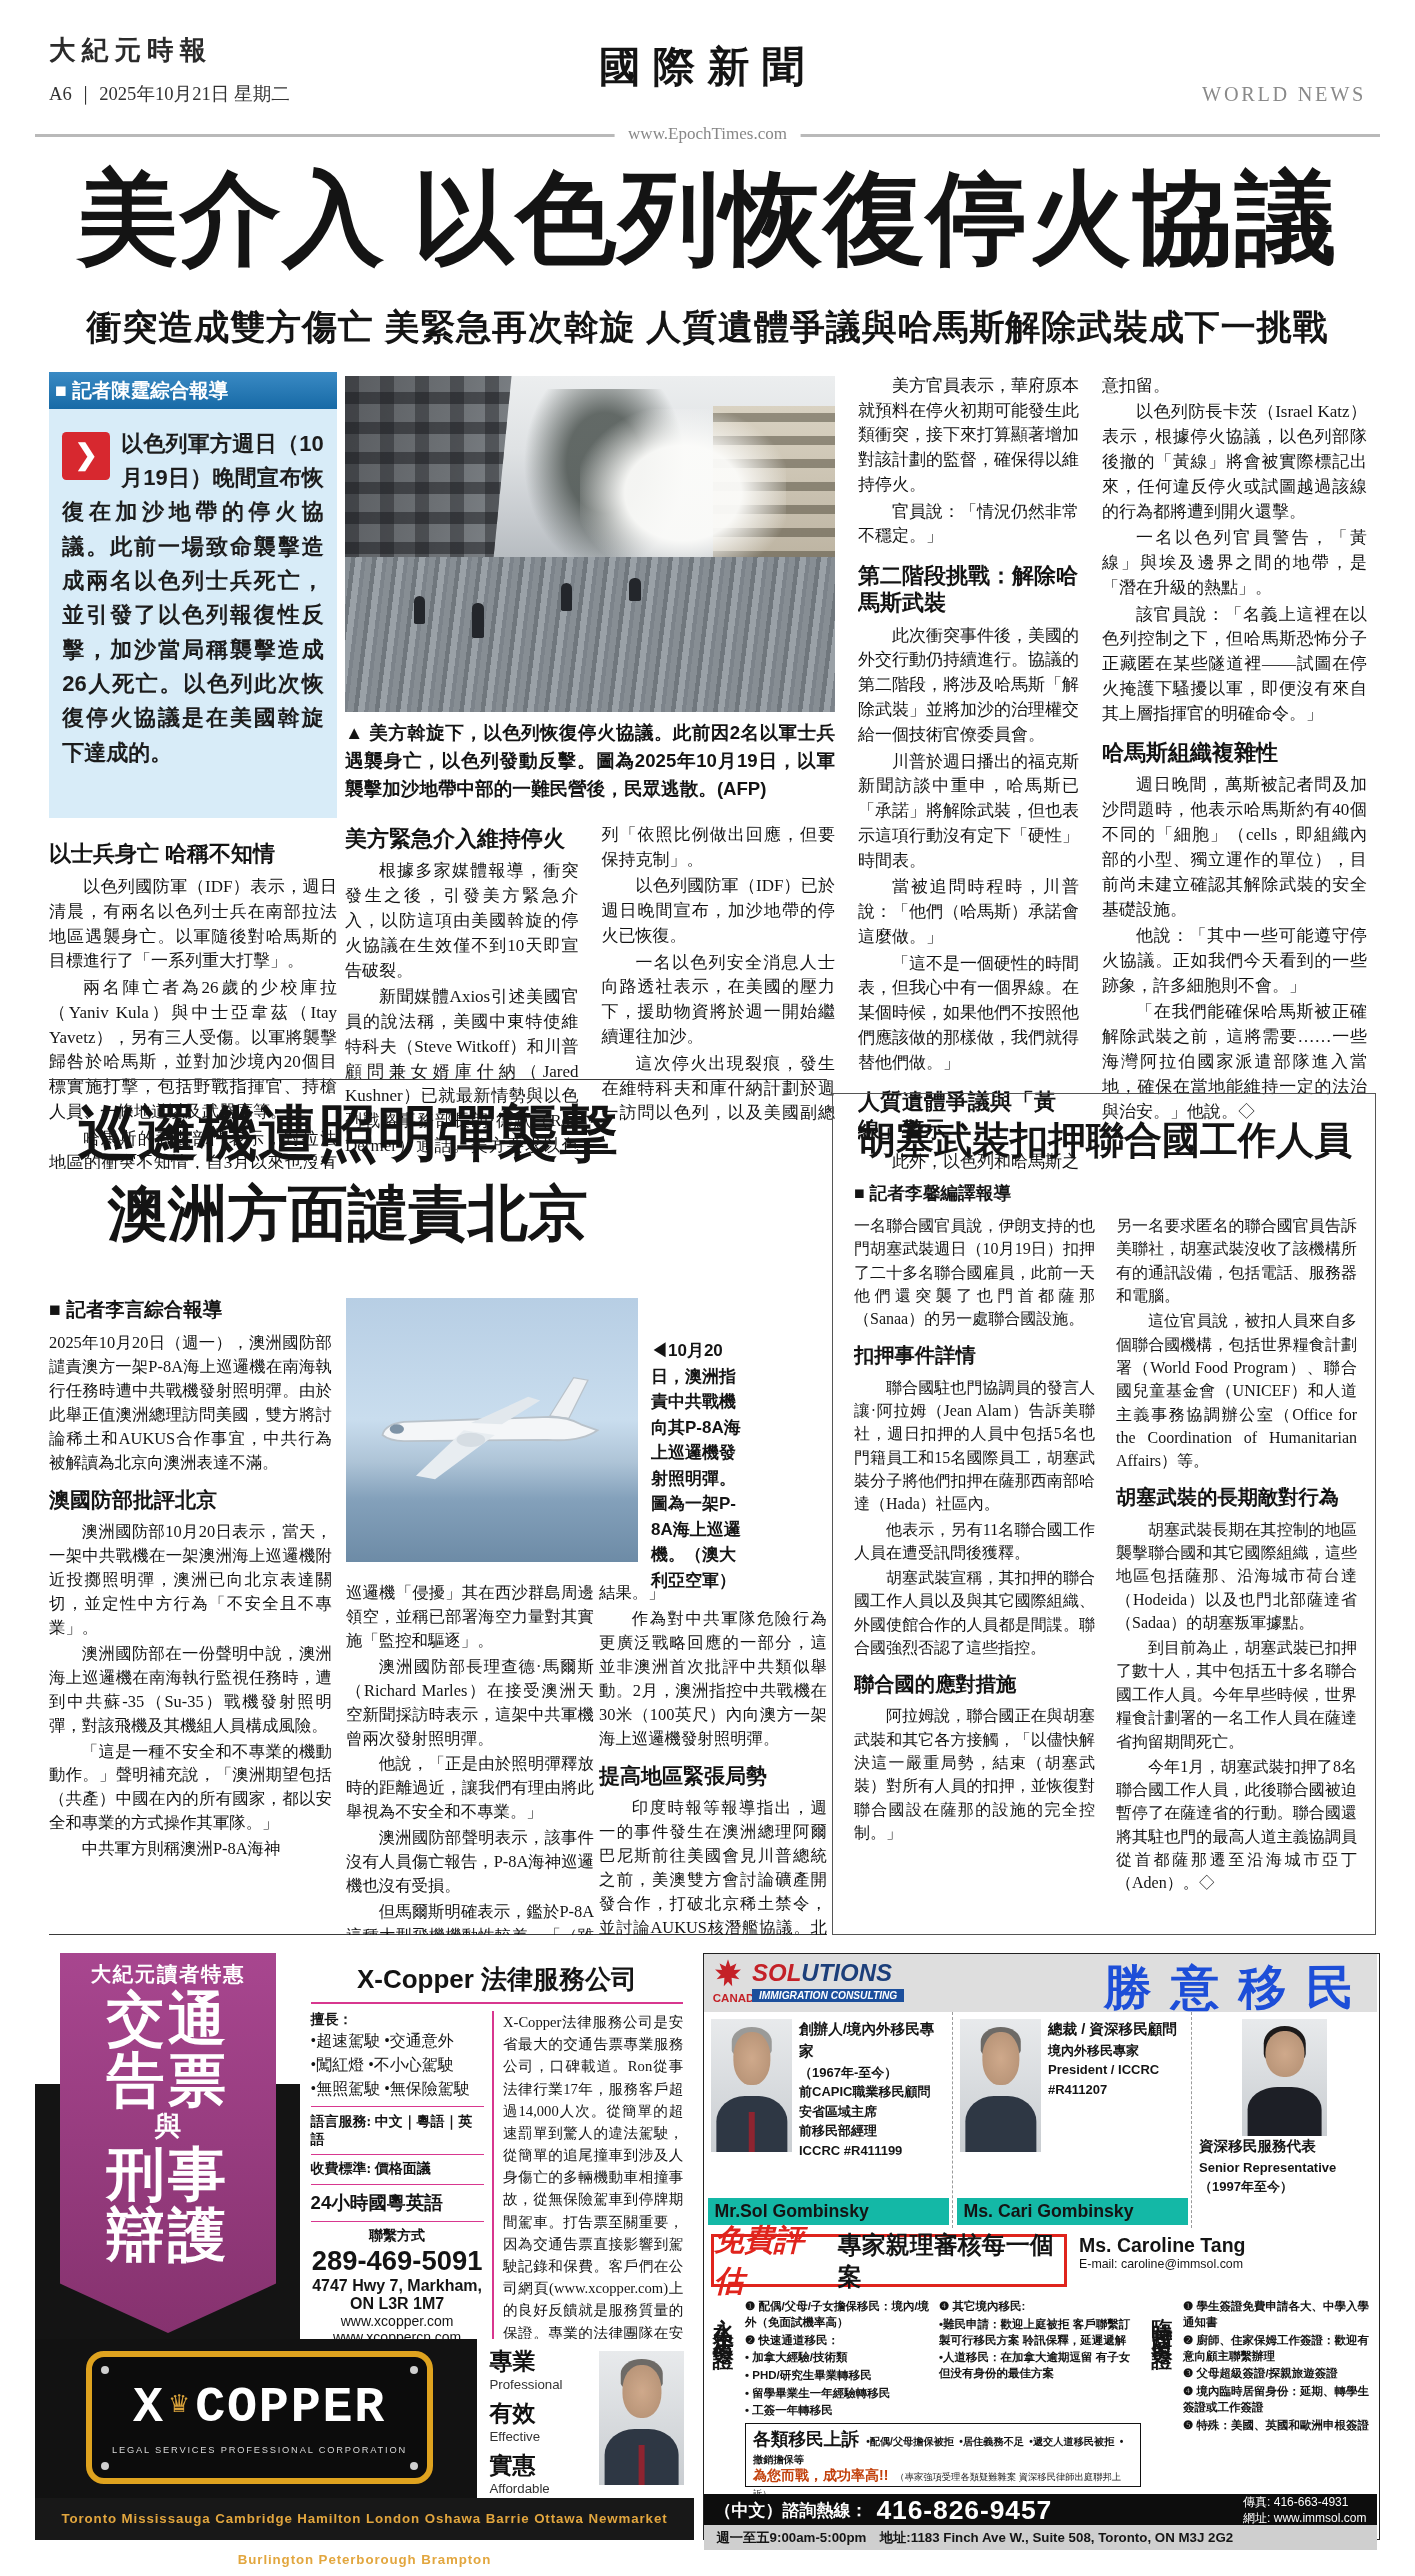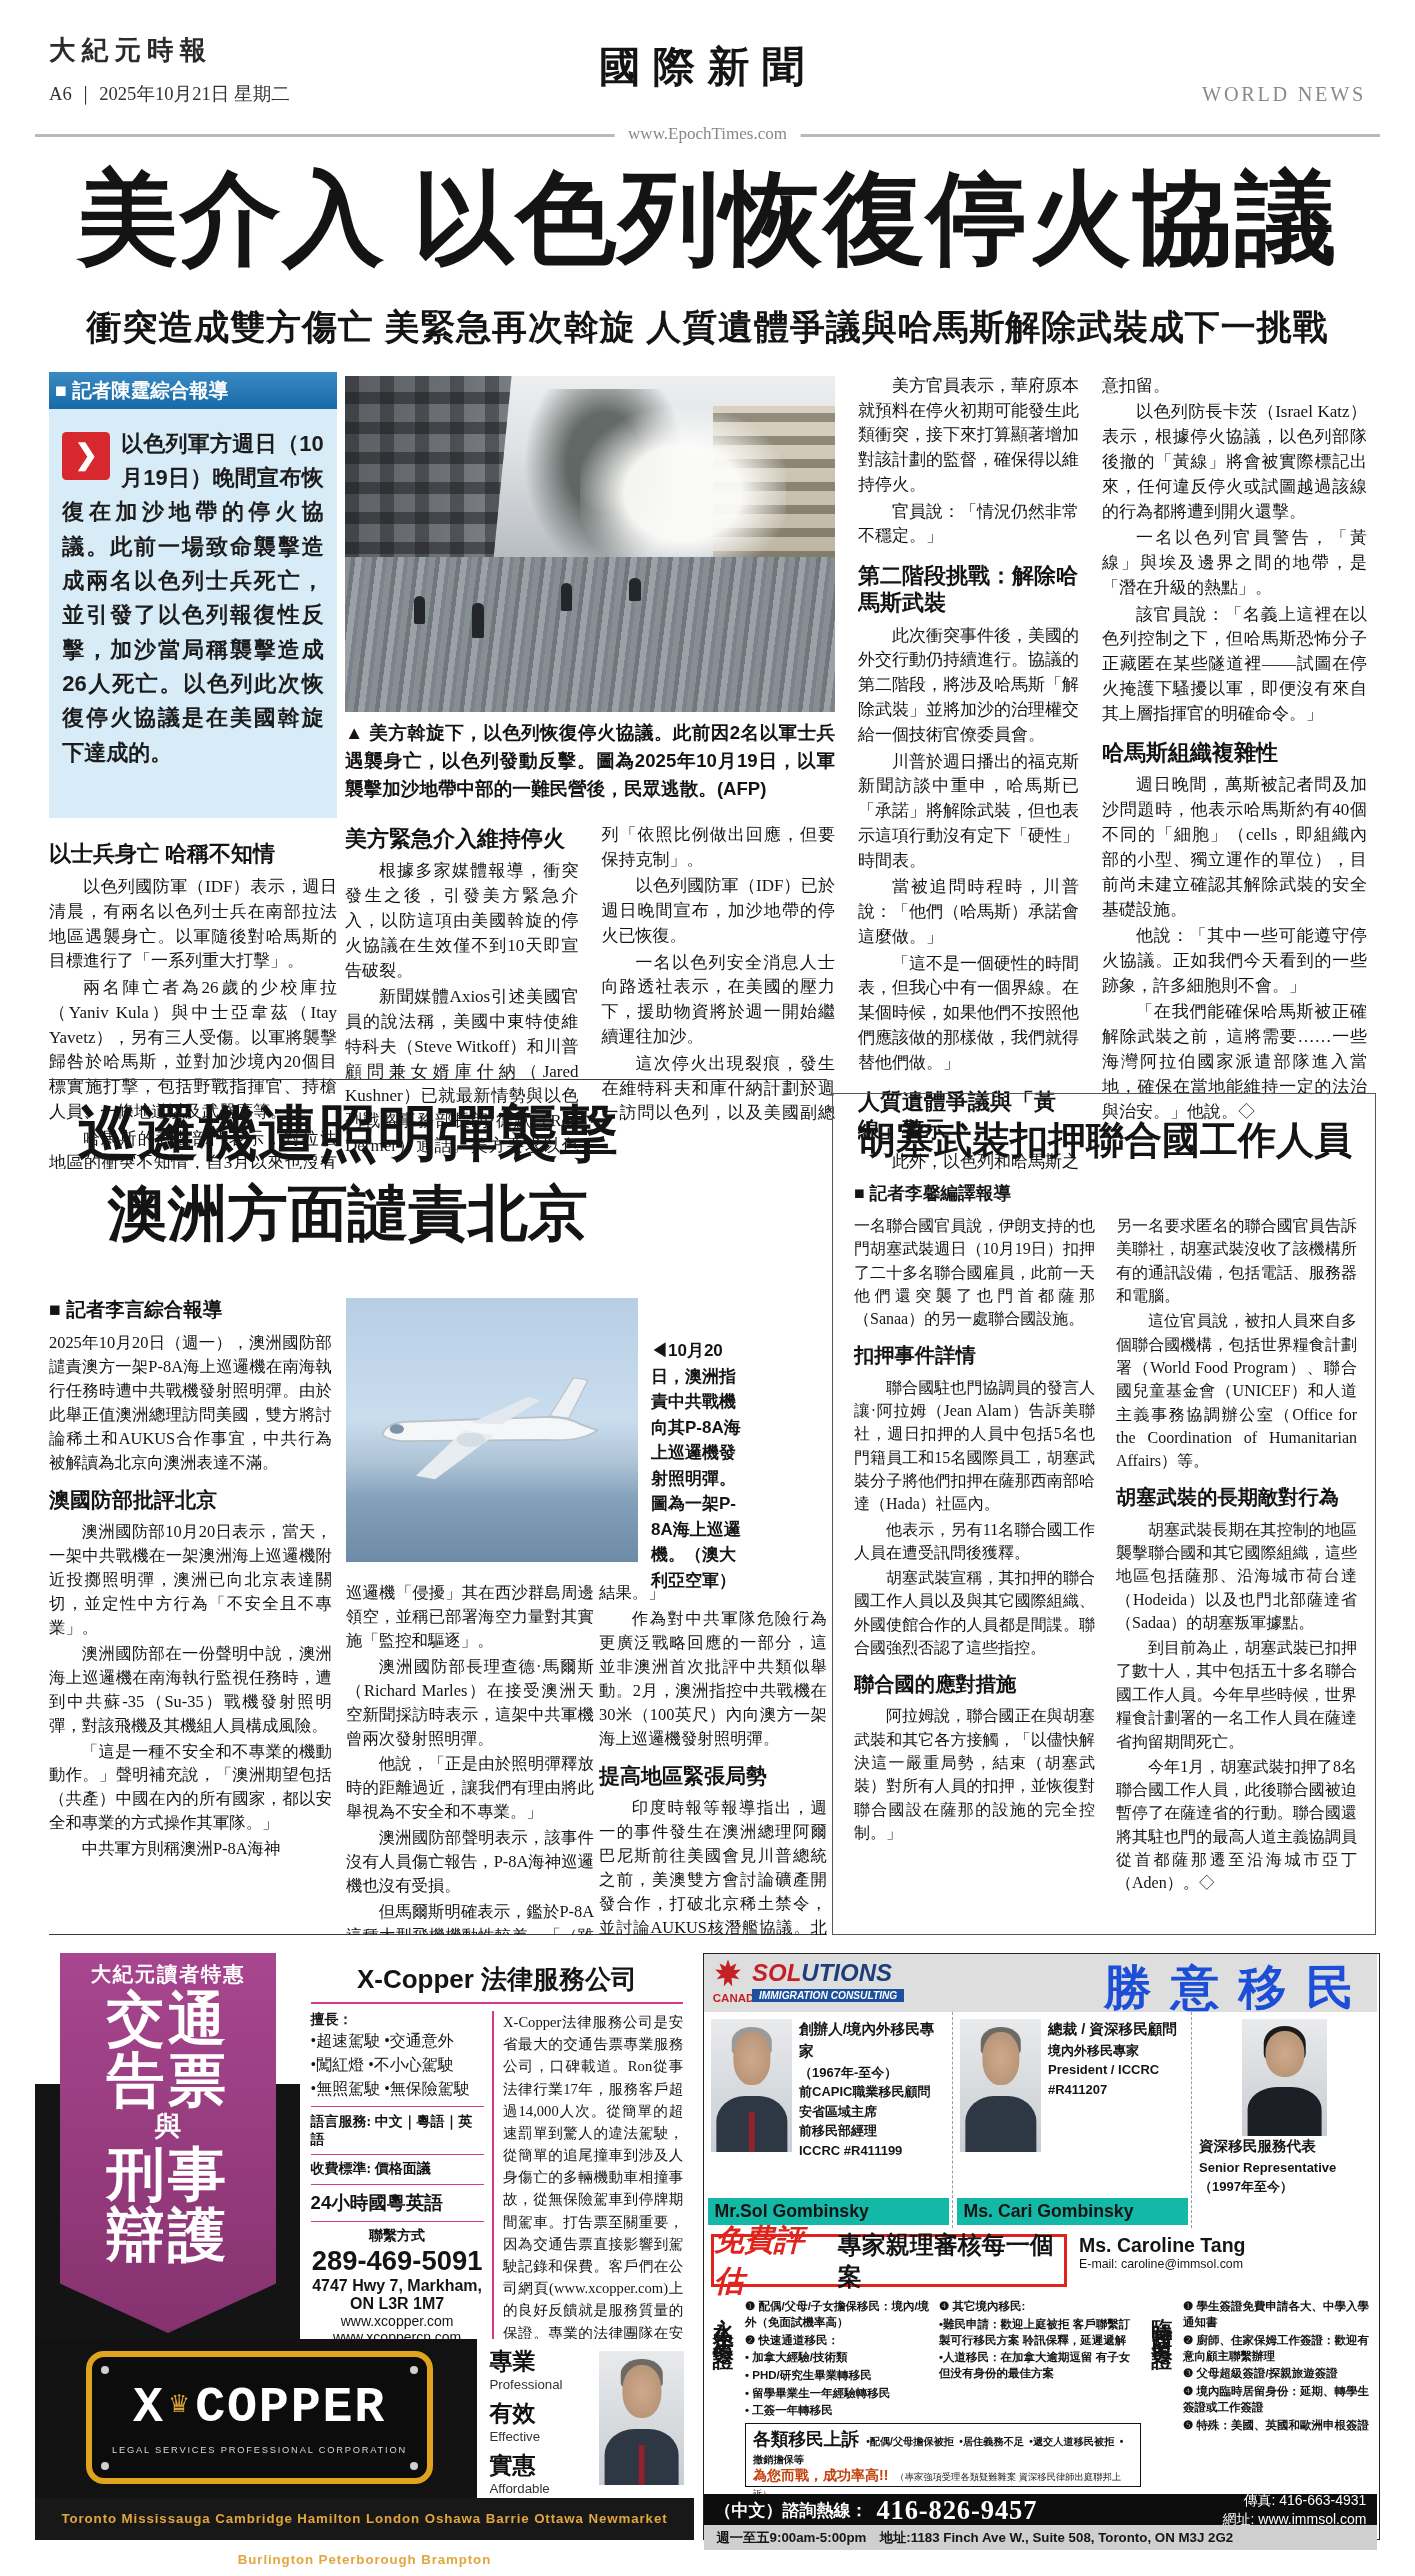--- a/index.html
+++ b/index.html
@@ -109,22 +109,22 @@
   .assess .blk{font-size:24px;font-weight:900;font-family:"Liberation Sans",sans-serif}
   .vlabel{writing-mode:vertical-rl;text-orientation:upright;font-weight:900;font-size:21px;letter-spacing:6.2px;font-family:"Liberation Sans",sans-serif}
   .svc .li{font-size:11.5px;font-weight:700;line-height:1.38;margin-bottom:1.8px}
   .appeal{border:1.8px solid #111;padding:2.7px 7px;background:#fff}
   .appeal-title{font-size:17.7px;font-weight:900;font-family:"Liberation Sans",sans-serif;display:inline-block;margin-right:7px}
   .appeal .li{display:inline;font-size:10.2px;font-weight:700;margin-right:5.3px}
   .appeal-slogan{color:#c2410c;font-size:14px;font-weight:900;font-family:"Liberation Sans",sans-serif;display:inline-block;margin-right:7px}
   .appeal-note{font-size:9.3px;font-family:"Liberation Sans",sans-serif;color:#222;display:inline}
   .hotline{background:#0d0d0d;color:#fff;display:flex;align-items:center;padding:0 10.6px;gap:8.8px}
   .hot-label{font-size:17px;font-weight:800;font-family:"Liberation Sans",sans-serif}
-  .hot-phone{font-size:26.5px;font-weight:900;font-family:Liberation Serif, serif;letter-spacing:0.9px}
-  .hot-right{margin-left:auto;font-size:14px;line-height:1.35;font-family:"Liberation Sans",sans-serif;text-align:right}
+  .hot-phone{font-size:26.5px;font-weight:900;font-family:Liberation Sans, sans-serif;letter-spacing:0.9px}
+  .hot-right{margin-left:auto;font-size:12px;line-height:1.35;font-family:"Liberation Sans",sans-serif;}
   .hours{background:#cfcfcf;font-size:13.3px;font-weight:800;font-family:"Liberation Sans",sans-serif;line-height:25px;padding-left:12.4px}
 </style>
 </head>
 <body>
 
 <div id="page">
 
   <div class="abs masthead" style="left:49px;top:32px">大紀元時報</div>
   <div class="abs pageinfo" style="left:49px;top:81px">A6 ｜ 2025年10月21日 星期二</div>
   <div class="abs secttitle ctr" style="left:0;top:39px;width:1415px">國際新聞</div>

